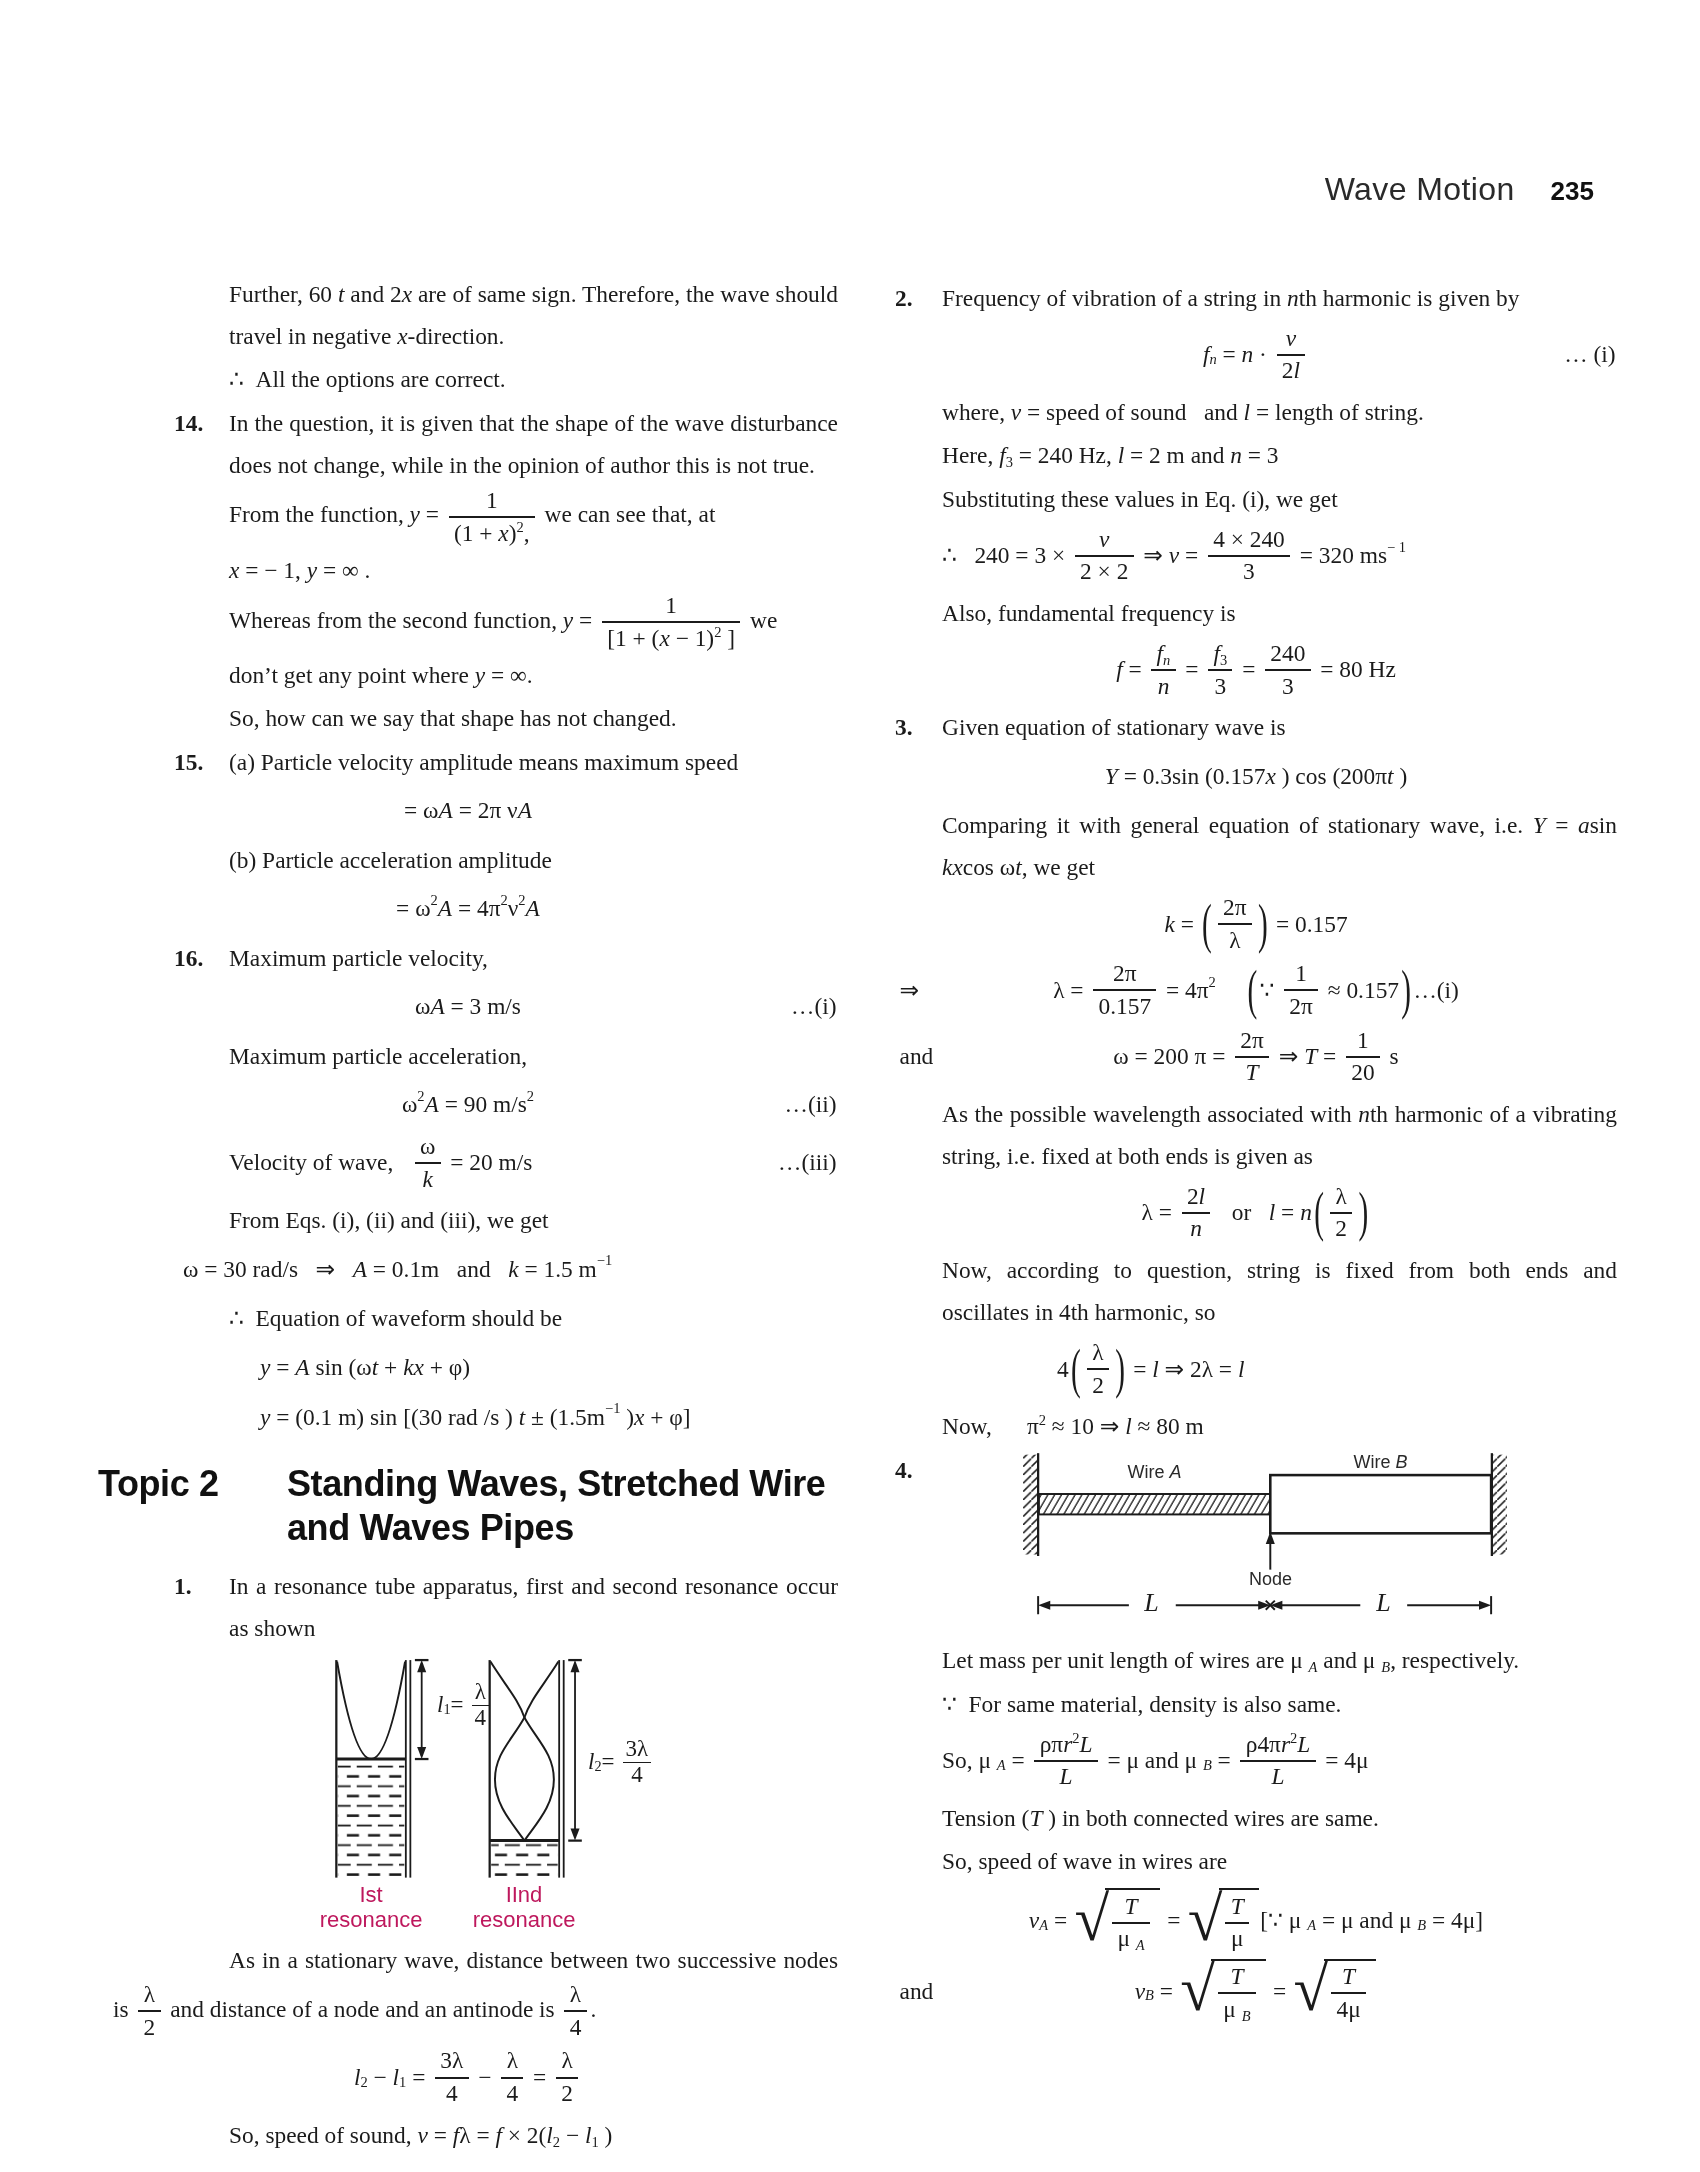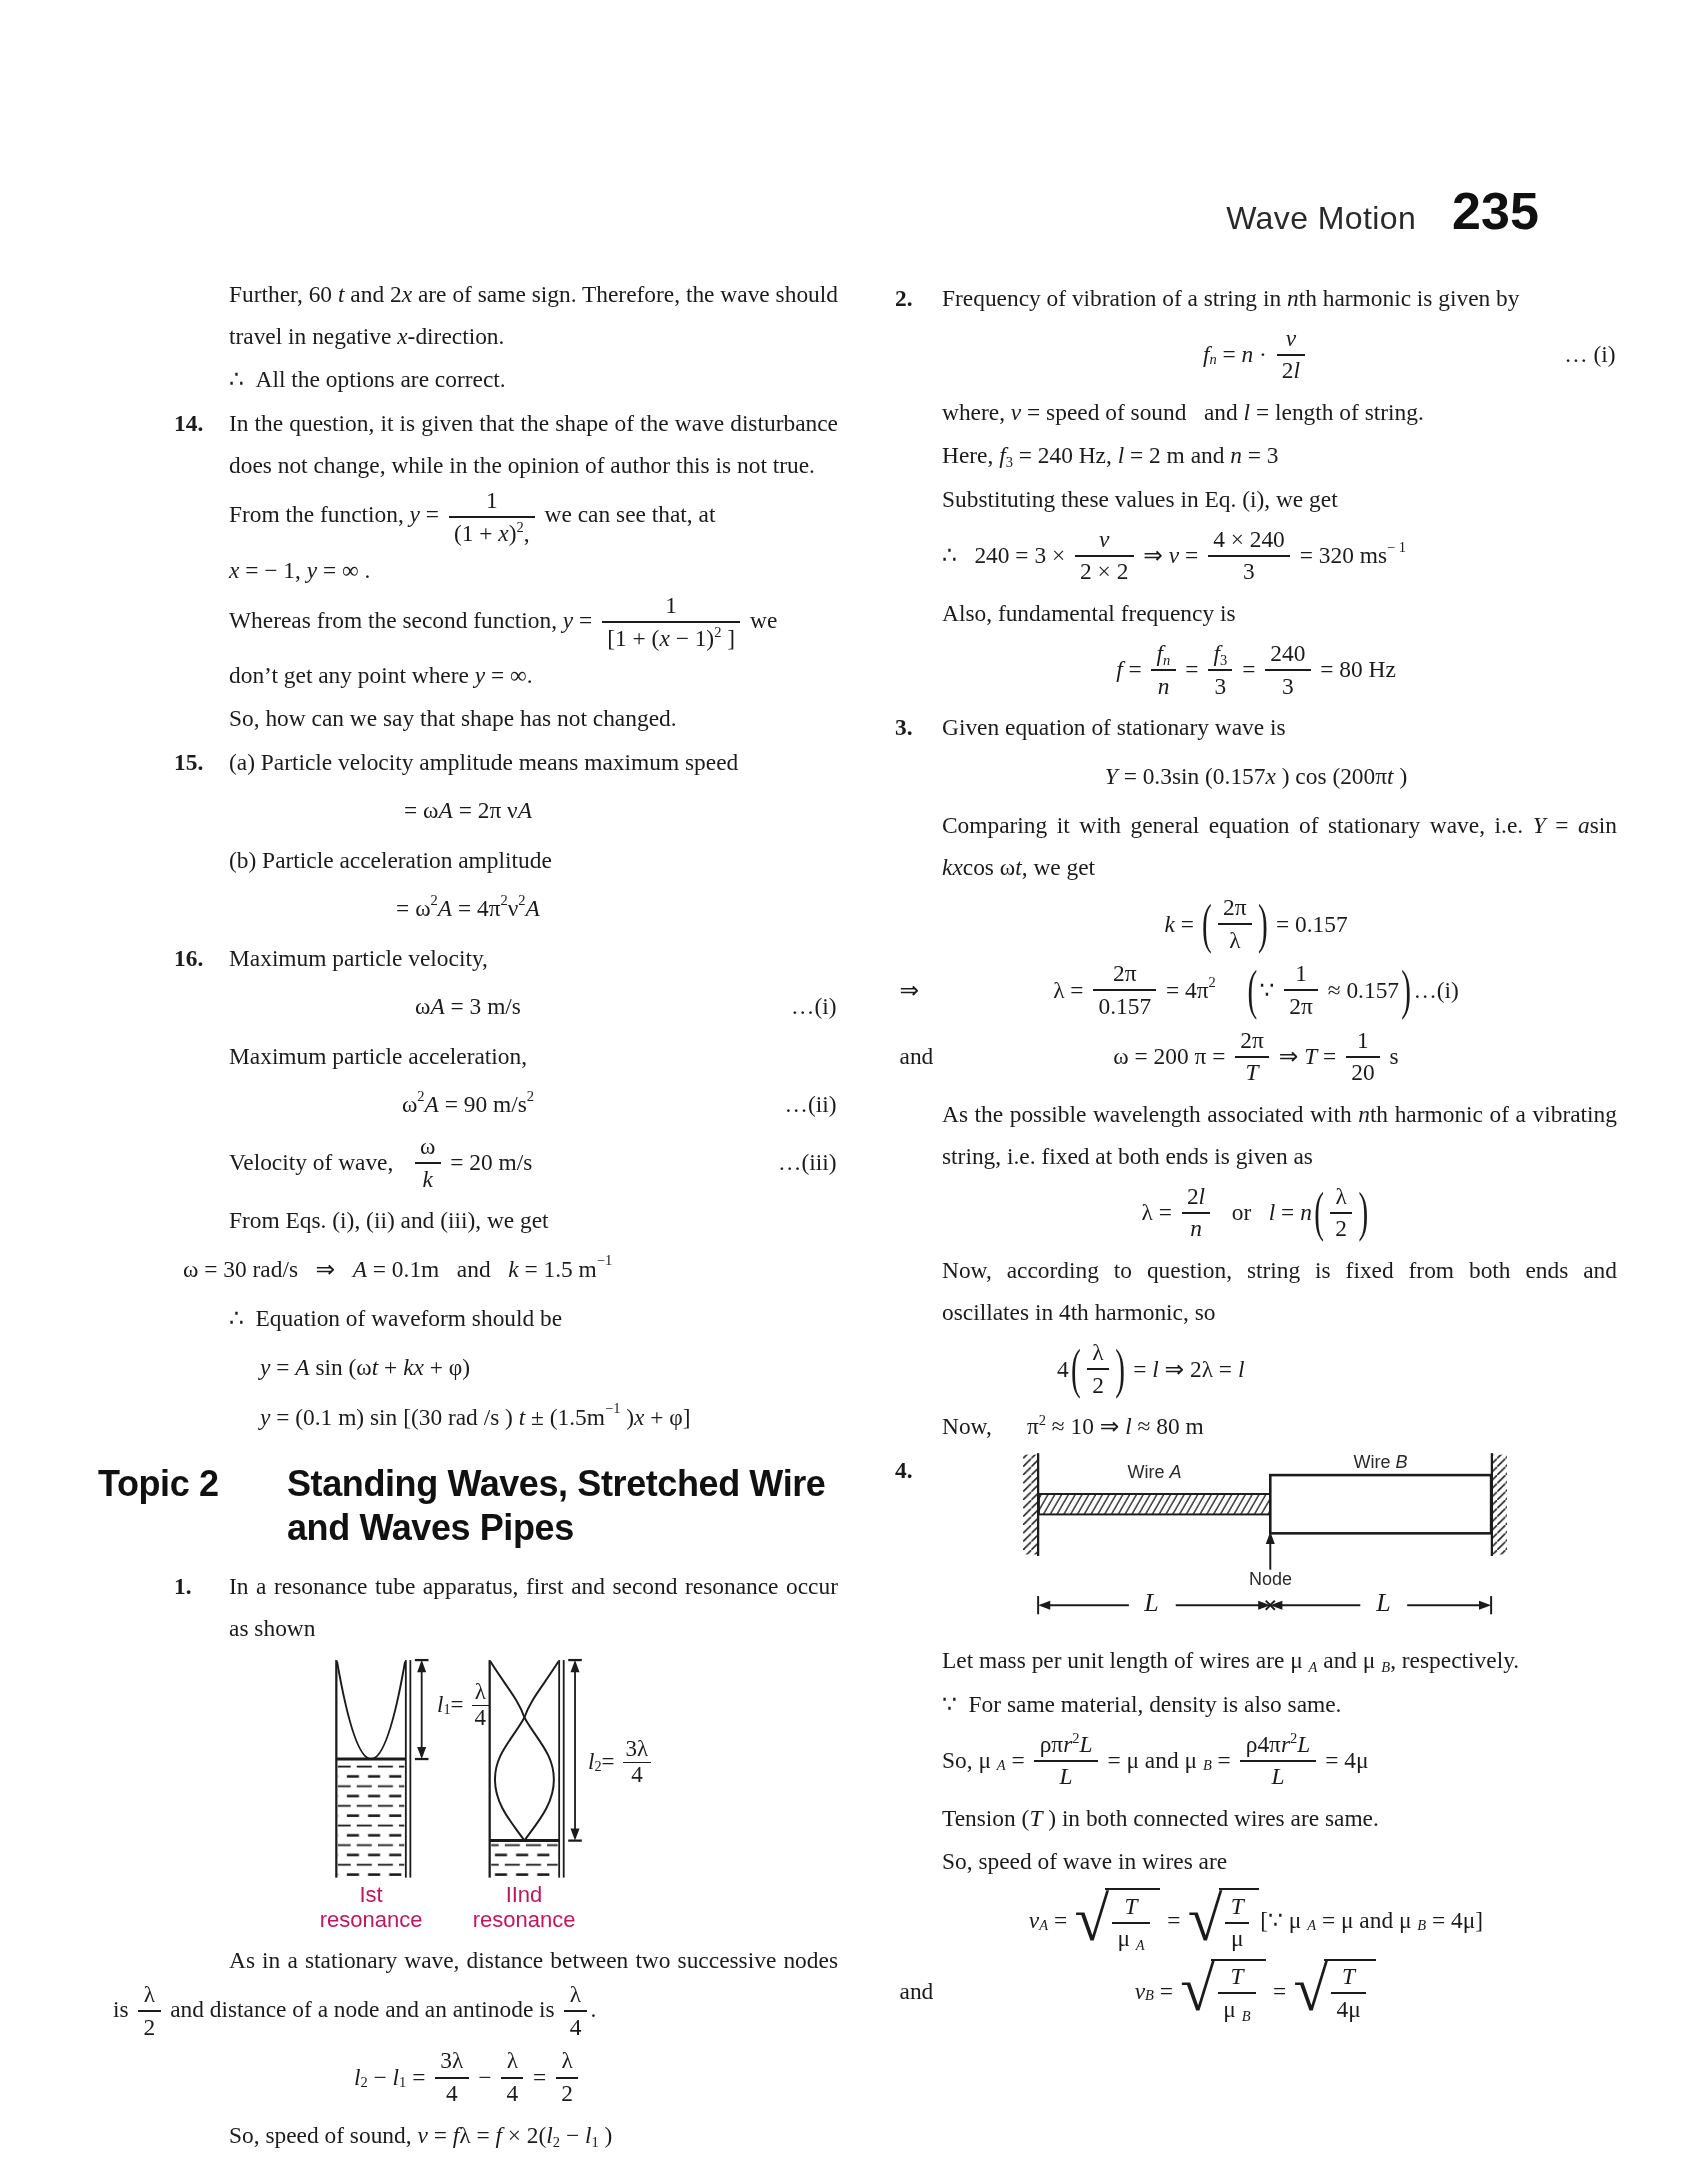--- a/index.html
+++ b/index.html
@@ -1,22 +1,22 @@
 <!DOCTYPE html>
 <html style="font-size:12px"><head>
 <meta charset="utf-8">
 <style>
   html,body{margin:0;padding:0;background:#e8e8e8;}
   .page{position:relative;width:1700px;height:2172px;background:#ffffff;color:#1b1b1b;
         font-family:"Liberation Serif", serif;font-size:23.4px;overflow:hidden;}
   
-  .hdr{position:absolute;top:181px;left:1171px;width:423px;display:flex;justify-content:center;
+  .hdr{position:absolute;top:171px;left:1171px;width:423px;display:flex;justify-content:flex-end;
        align-items:baseline;gap:36px;font-family:"Liberation Sans", sans-serif;}
   .hdr .t{font-size:32px;color:#2a2a2a;letter-spacing:0.4px;}
-  .hdr .n{font-size:52px;font-weight:700;color:#111;}
+  .hdr .n{font-size:26px;font-weight:700;color:#111;}
   
   .col{position:absolute;}
   .col-left{left:98px;top:271px;width:740px;}
   .col-right{left:895px;top:275px;width:722px;}
   
   .para{position:relative;text-align:justify;line-height:42px;margin:1.5px 0;}
   .col-left .para{padding-left:131px;}
   .col-right .para{padding-left:47px;}
   .para .num{position:absolute;font-weight:700;}
   .col-left .para .num{left:76px;}

